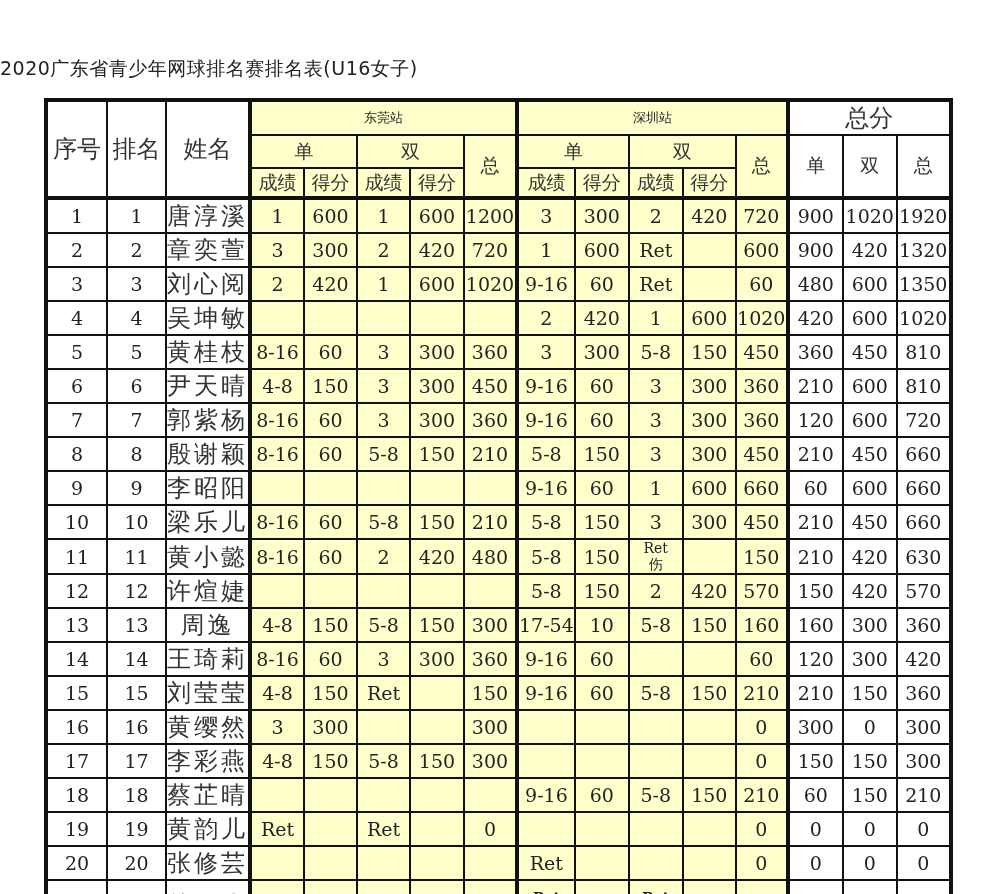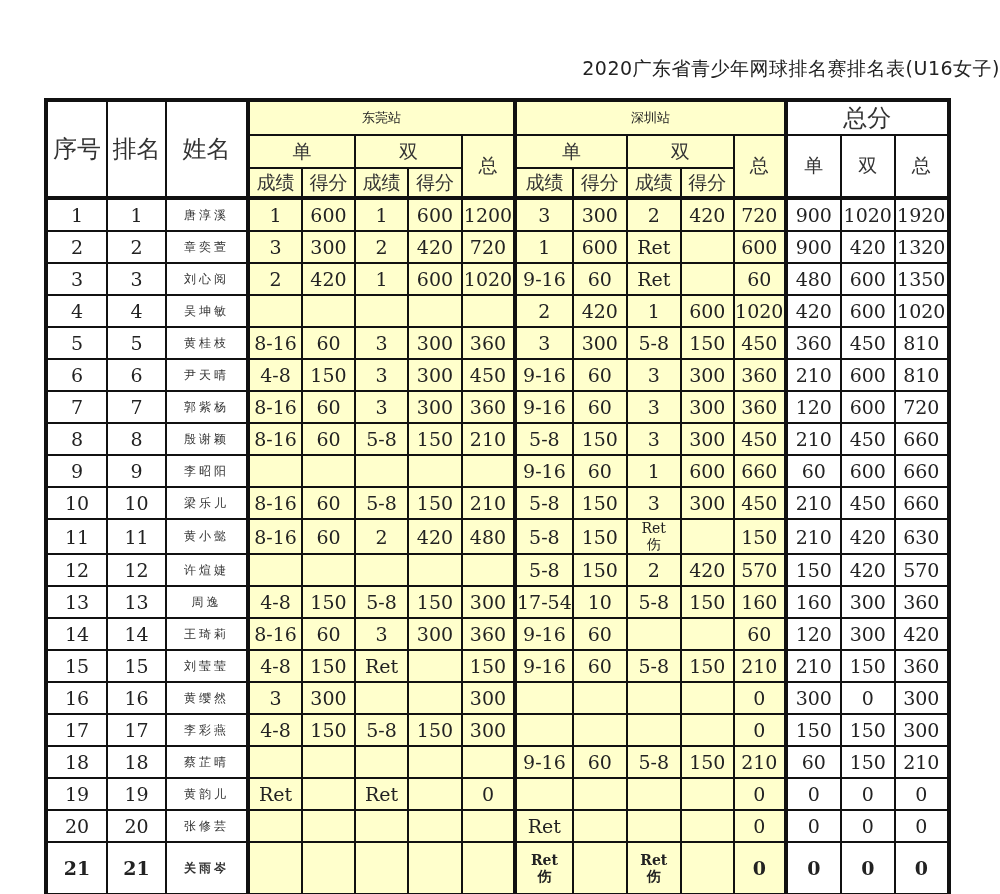--- a/index.html
+++ b/index.html
@@ -1,32 +1,32 @@
 <!DOCTYPE html>
 <html><head>
 <meta charset="utf-8">
 <style>
   html, body { margin:0; padding:0; background:#ffffff; }
   body { width:1000px; height:894px; position:relative; overflow:hidden;
          font-family: "DejaVu Serif", "Liberation Serif", serif; color:#222; }
-  .title { position:absolute; left:0; top:56px; width:1000px; text-align:right;
+  .title { position:absolute; left:0; top:56px; width:1000px; text-align:left;
            font-family: "DejaVu Sans", "Liberation Sans", sans-serif; font-size:19px; color:#222; letter-spacing:0.5px; }
   table.rank { position:absolute; left:44px; top:98px; border-collapse:collapse; table-layout:fixed;
                border:4px solid #111; }
   table.rank td, table.rank th { border:2px solid #111; padding:0; text-align:center; vertical-align:middle;
                font-weight:normal; overflow:hidden; white-space:nowrap; }
   th { font-family: "DejaVu Sans", "Liberation Sans", sans-serif; font-size:24px; color:#333; }
   th.station { font-weight:bold; font-size:13px; color:#222; }
   th.sub { font-size:19px; }
   td { font-size:19px; height:30px; }
   .y { background:#ffffcc; }
   .w { background:#ffffff; }
   .thickL { border-left:4px solid #111 !important; }
   .thickB { border-bottom:4px solid #111 !important; }
-  td.name { font-family: "DejaVu Sans", "Liberation Sans", sans-serif; font-size:12px; letter-spacing:3px; color:#333; }
+  td.name { font-family: "DejaVu Sans", "Liberation Sans", sans-serif; font-size:24px; letter-spacing:3px; color:#333; }
   td.left { text-align:left; padding-left:6px; }
   td.right { text-align:right; padding-right:10px; }
   .small { font-size:14px; line-height:16px; display:inline-block; white-space:normal; }
   tr.tall td { height:50px;font-weight:bold; }
 </style>
 </head>
 <body>
 
 <div class="title">2020广东省青少年网球排名赛排名表(U16女子)</div>
 

